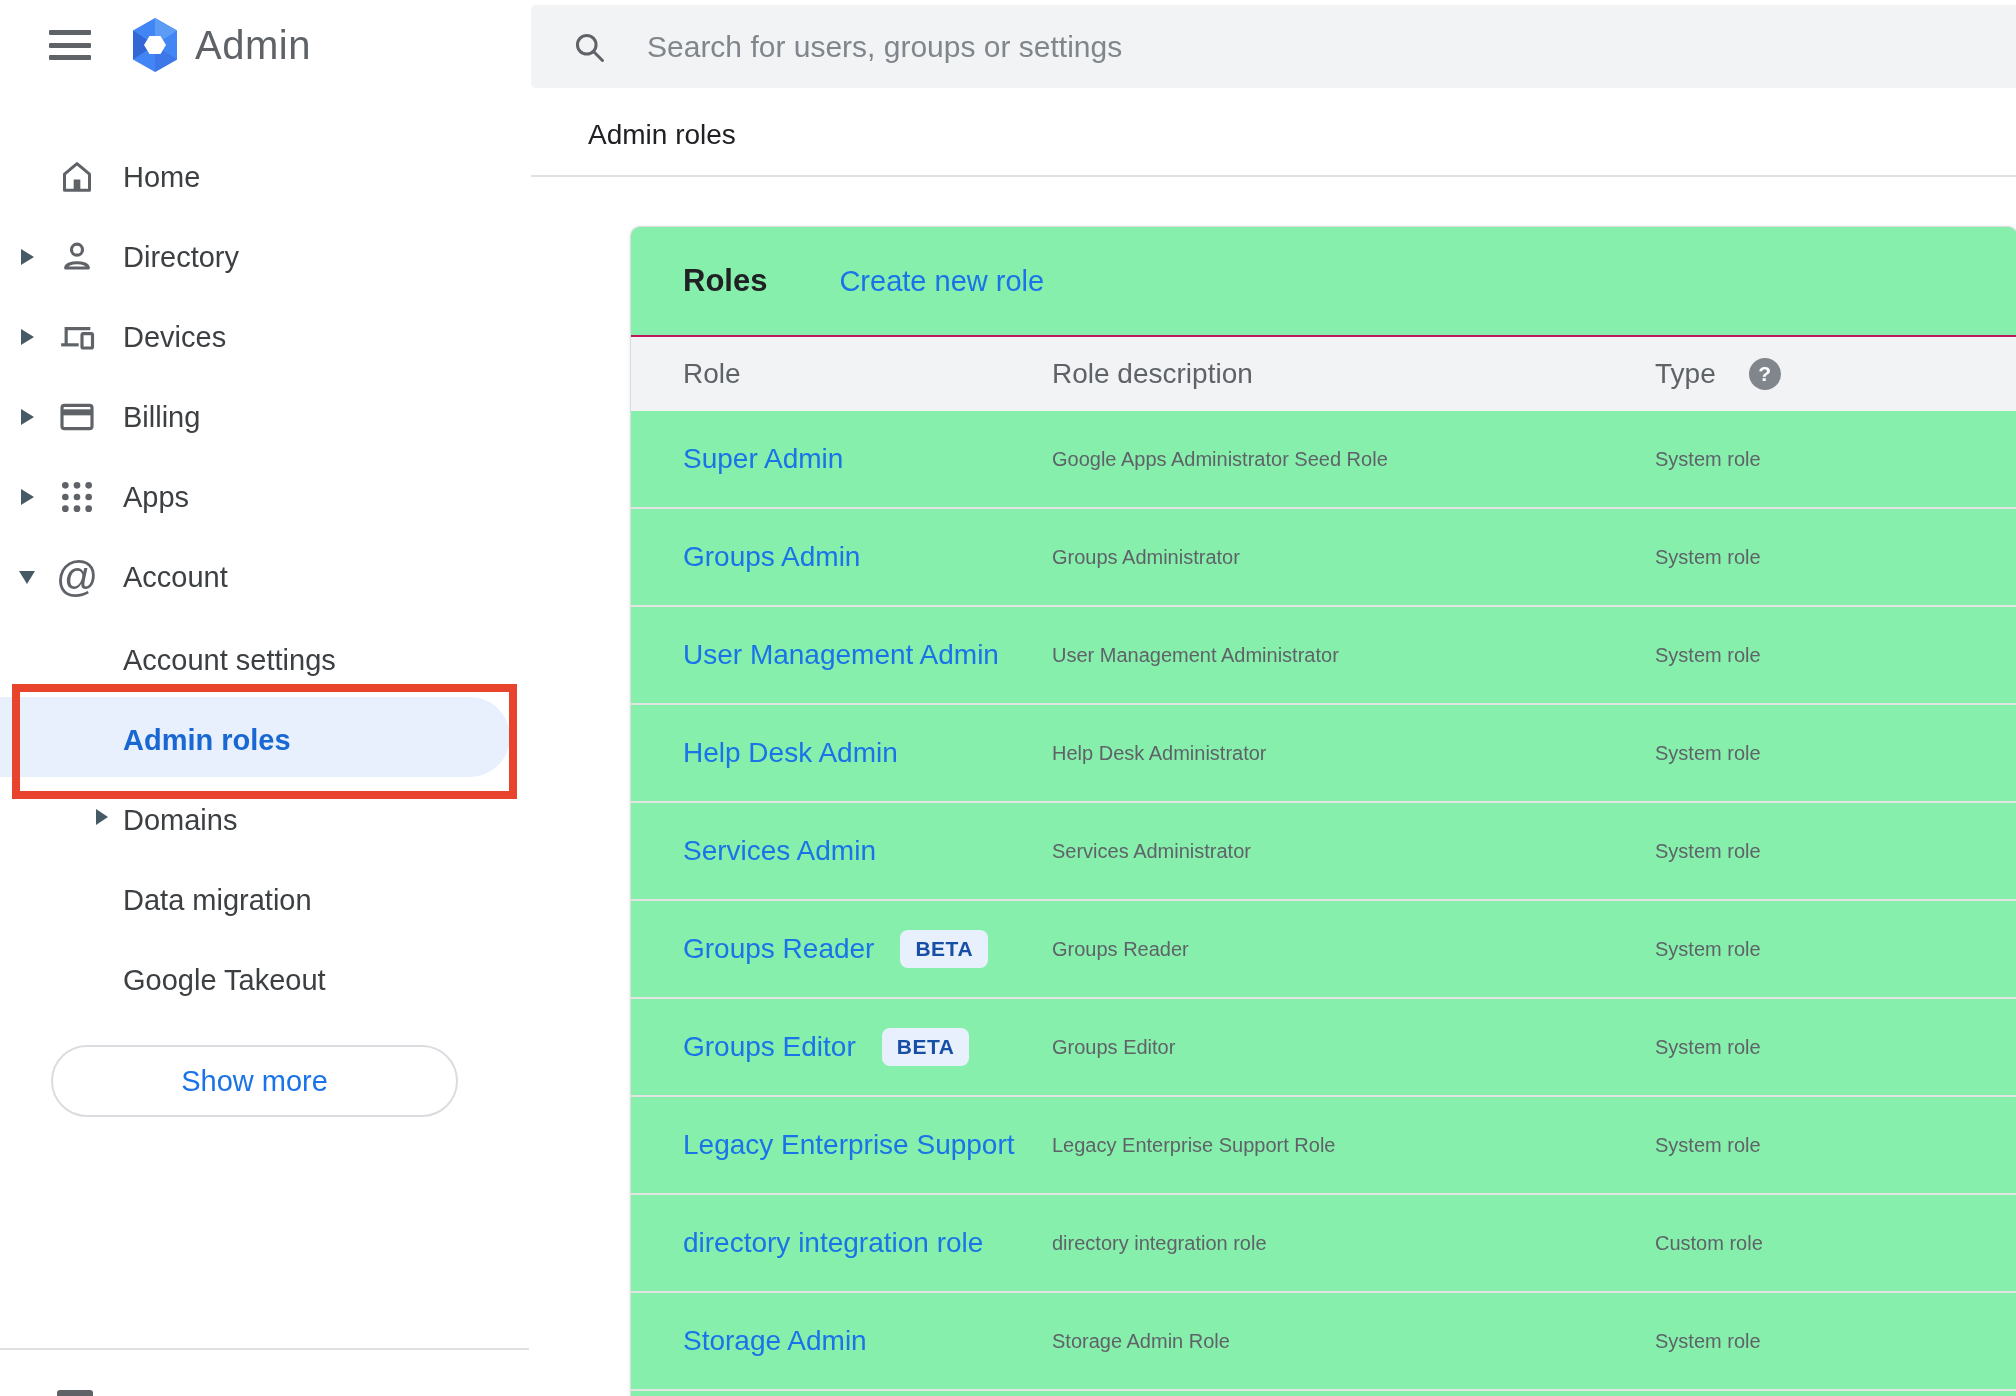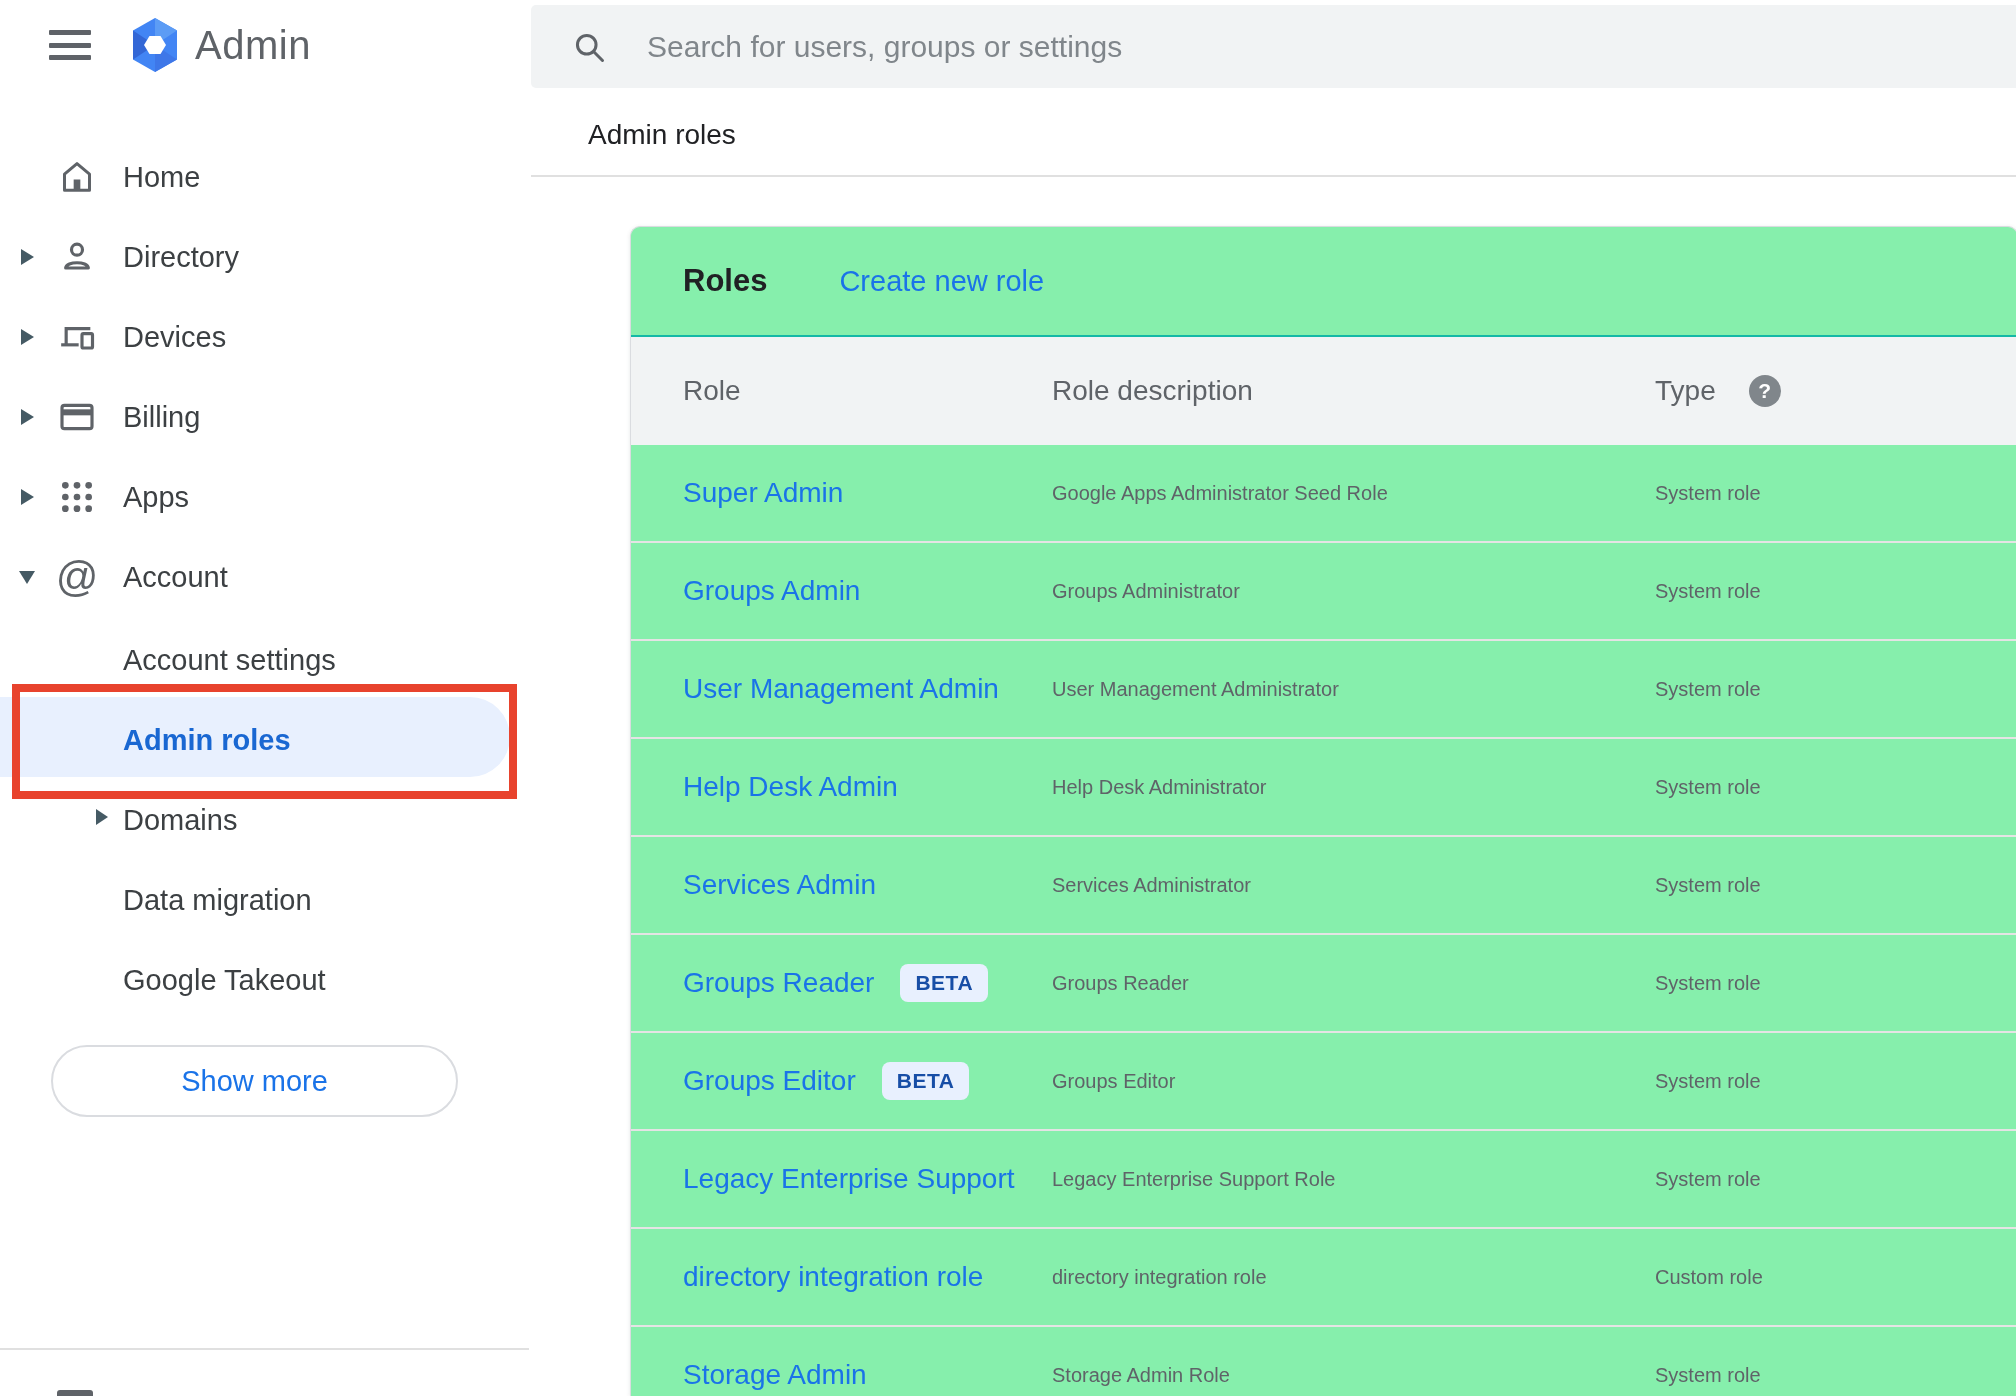--- a/index.html
+++ b/index.html
@@ -42,21 +42,21 @@
 
   .breadcrumb { position:absolute; left:588px; top:119px; font-size:28px; color:#202124; }
   .top-divider { position:absolute; left:531px; top:175px; width:1485px; height:2px; background:#e0e0e0; }
 
   
   .card { position:absolute; left:622px; top:226px; width:1388px; height:1170px; background:#86efac; border:1px solid #dadce0; border-bottom:none; border-radius:10px 10px 0 0; box-shadow:0 1px 4px rgba(60,64,67,0.12); overflow:hidden;margin-left:8px; }
   .card-head { height:108px; display:flex; align-items:center; padding-left:52px; }
   .card-title { font-size:31px; font-weight:bold; color:#202124; }
   .create-link { margin-left:72px; font-size:29px; color:#1a73e8; text-decoration:none; cursor:pointer; }
 
-  .thead { height:110px; background:#f1f3f4; border-top:2px solid #14b8a6; display:grid; grid-template-columns:369px 603px auto; align-items:center; padding-left:52px; font-size:28px; color:#5f6368; }
+  .thead { height:76px; background:#f1f3f4; border-top:2px solid #be185d; display:grid; grid-template-columns:369px 603px auto; align-items:center; padding-left:52px; font-size:28px; color:#5f6368; }
   .type-head { display:flex; align-items:center;gap:11px; }
   .help-icon { margin-left:22px; width:32px; height:32px; border-radius:50%; background:#80868b; color:#fff; font-size:21px; font-weight:bold; display:flex; align-items:center; justify-content:center; cursor:pointer; }
 
   .trow { height:98px; display:grid; grid-template-columns:369px 603px auto; align-items:center; padding-left:52px; border-bottom:2px solid #e4e4e4; }
   .role-cell { display:flex; align-items:center; }
   .role-link { font-size:28px; color:#1a73e8; text-decoration:none; cursor:pointer; white-space:nowrap; }
   .beta-badge { margin-left:26px; padding:7px 15px; background:#e8f0fe; color:#174ea6; font-size:21px; font-weight:bold; border-radius:8px; letter-spacing:0.5px; }
   .desc-cell, .type-cell { font-size:20px; color:#5f6368; white-space:nowrap; }
 </style>
 </head>

